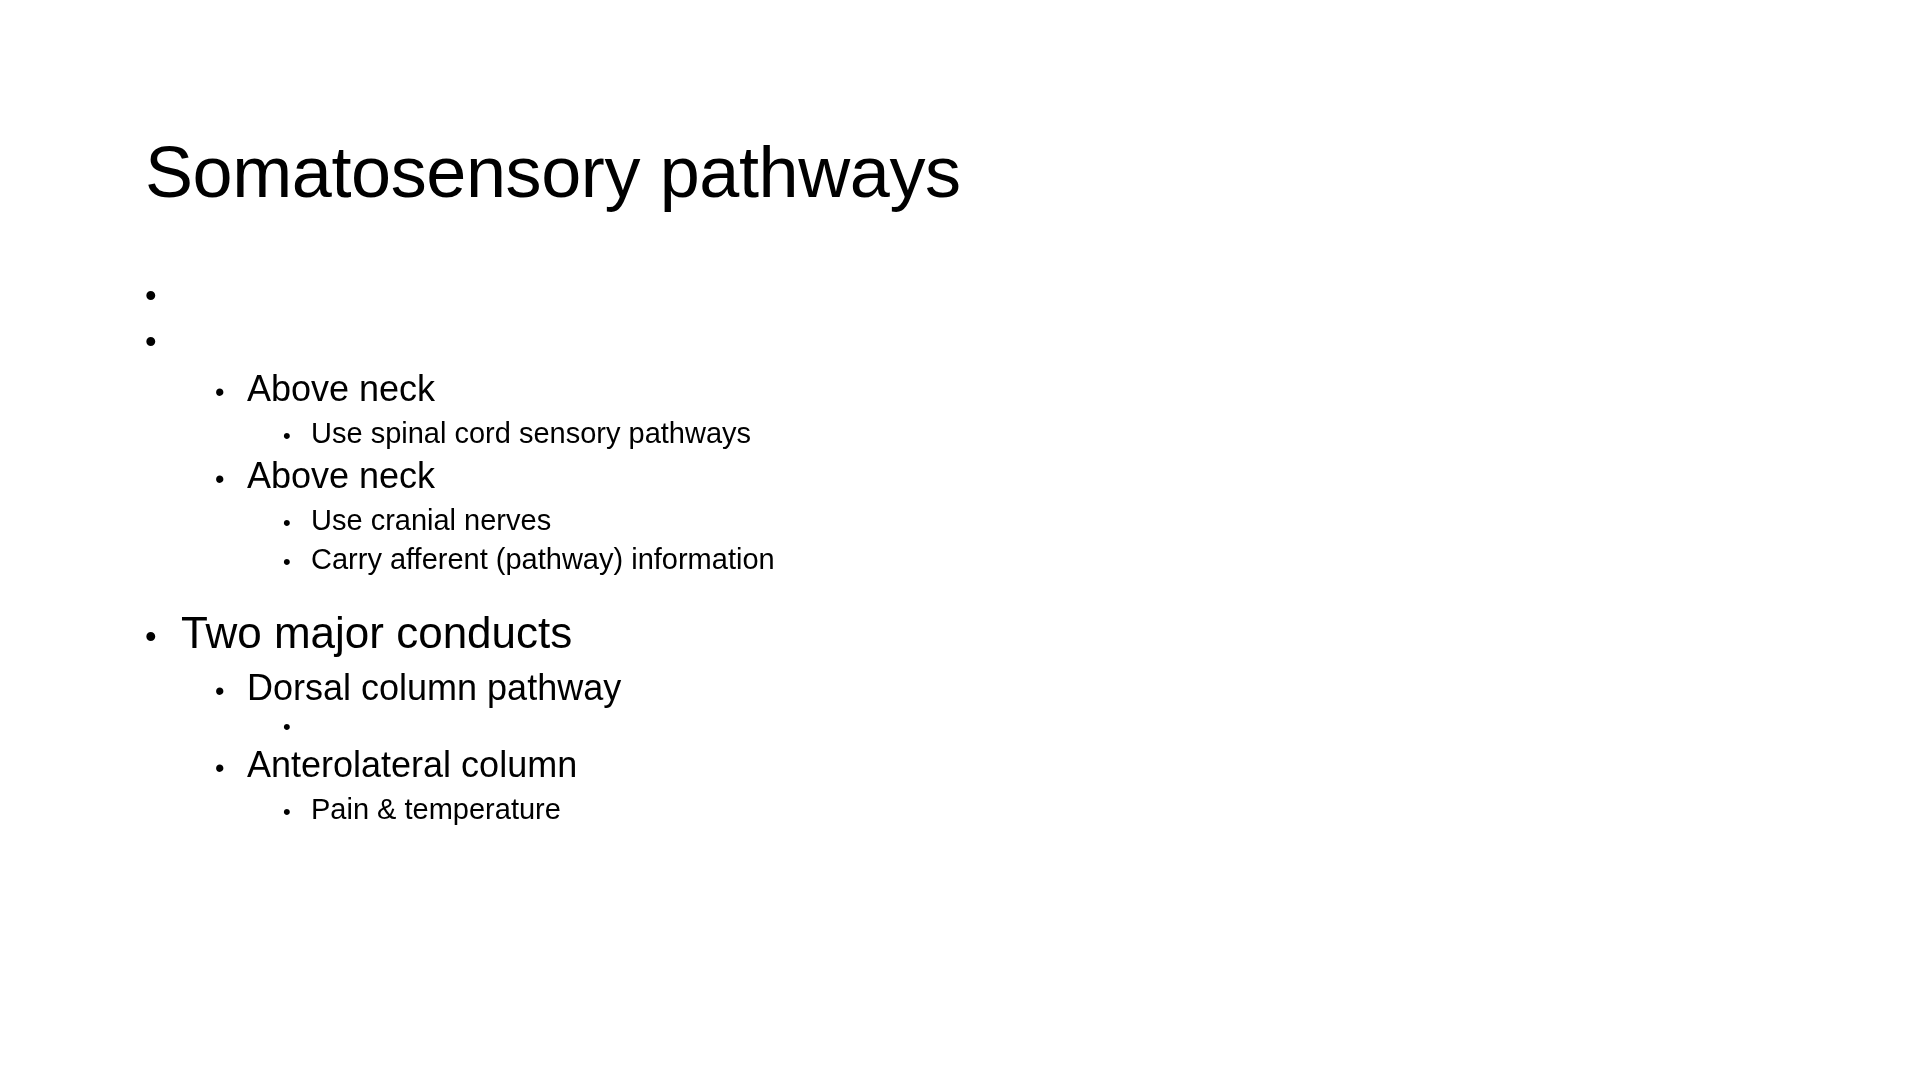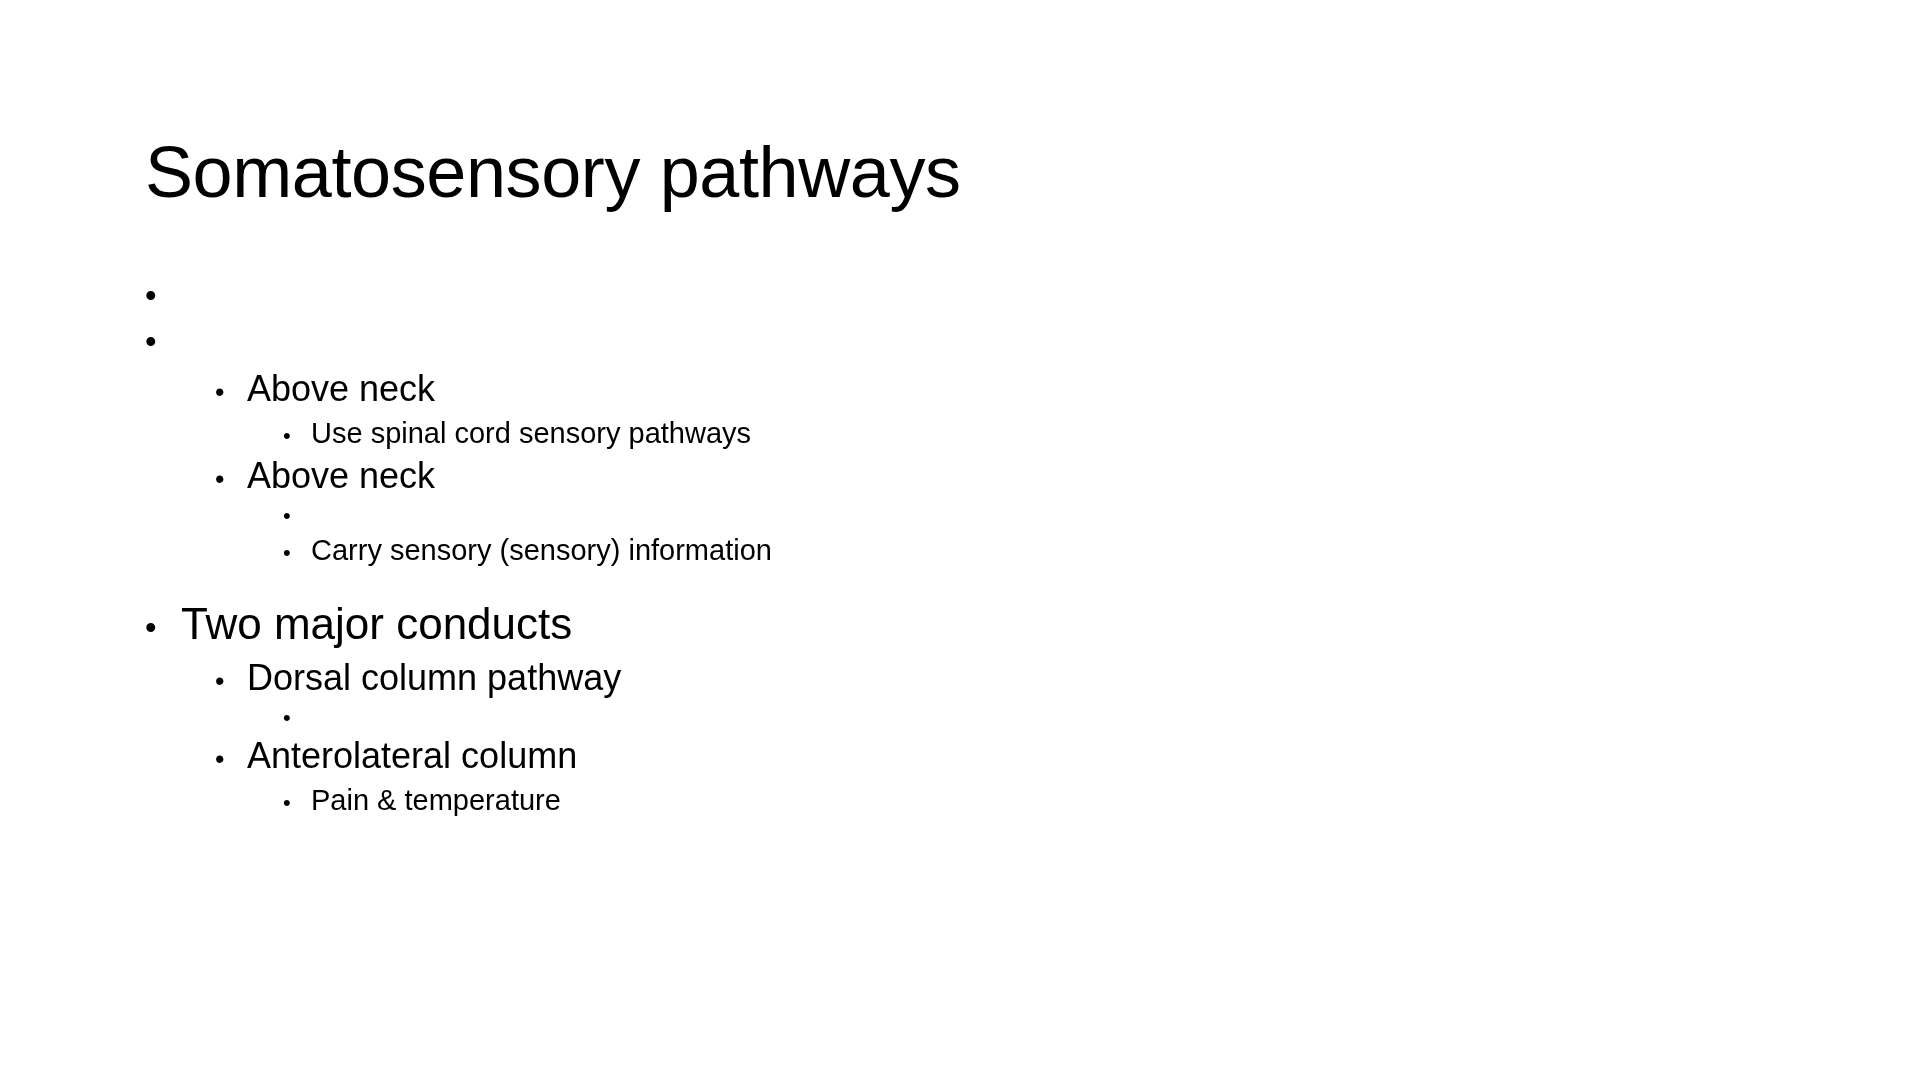--- a/index.html
+++ b/index.html
@@ -128,24 +128,25 @@
       <div class="bullet-line lvl3">
         <span class="bullet-glyph">•</span>
         <span class="bullet-text">Use spinal cord sensory pathways</span>
       </div>
       <div class="bullet-line lvl2">
         <span class="bullet-glyph">•</span>
         <span class="bullet-text">Above neck</span>
       </div>
       <div class="bullet-line lvl3">
         <span class="bullet-glyph">•</span>
+        <span class="bullet-text">Use cranial nerves</span>
       </div>
       <div class="bullet-line lvl3">
         <span class="bullet-glyph">•</span>
-        <span class="bullet-text">Carry sensory (sensory) information</span>
+        <span class="bullet-text">Carry afferent (pathway) information</span>
       </div>
       <div class="bullet-line lvl1 group-gap">
         <span class="bullet-glyph">•</span>
         <span class="bullet-text">Two major conducts</span>
       </div>
       <div class="bullet-line lvl2">
         <span class="bullet-glyph">•</span>
         <span class="bullet-text">Dorsal column pathway</span>
       </div>
       <div class="bullet-line lvl3">

